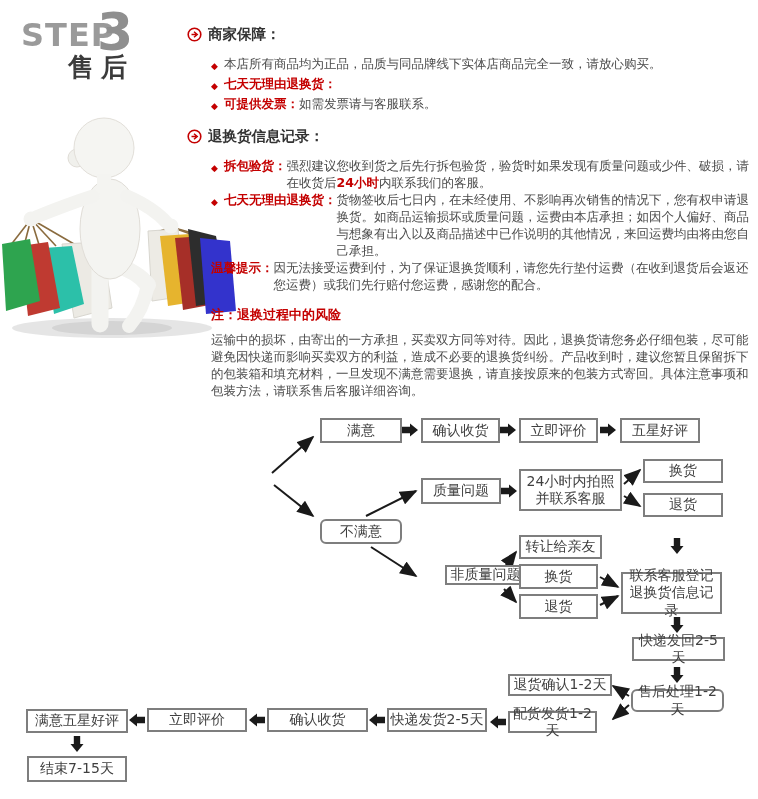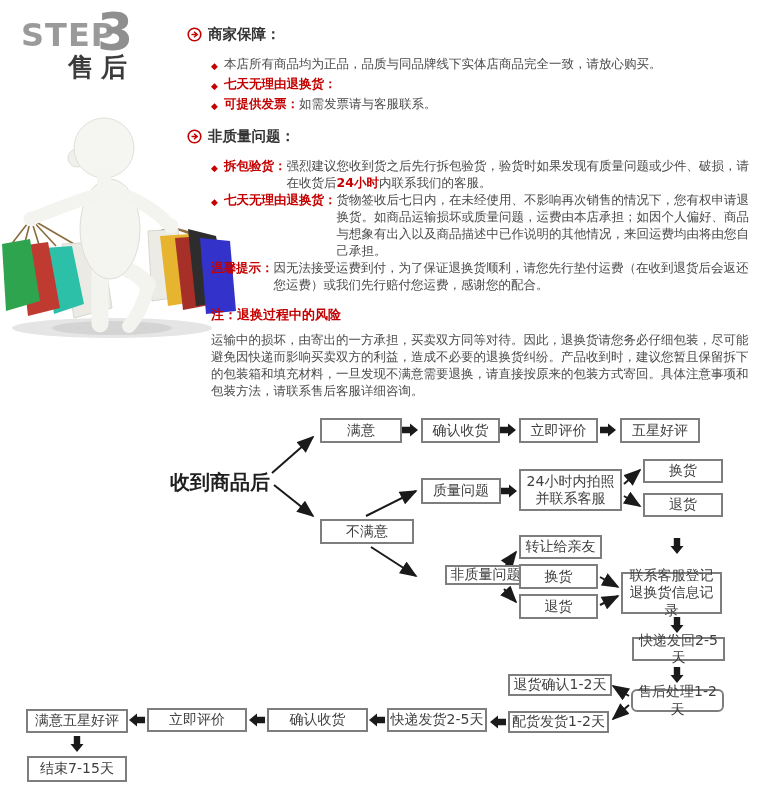--- a/index.html
+++ b/index.html
@@ -118,21 +118,21 @@
       <span class="diam">◆</span>
       <span class="lead">可提供发票：</span>
       <span class="itext">如需发票请与客服联系。</span>
     </div>
 
     <div class="sec-h second">
       <svg width="15" height="15" viewBox="0 0 15 15">
         <circle cx="7.5" cy="7.5" r="6.3" fill="none" stroke="#c40000" stroke-width="1.6"></circle>
         <path d="M4.5,7.5 H9 M7,4.8 L10.2,7.5 L7,10.2" fill="none" stroke="#c40000" stroke-width="1.5"></path>
       </svg>
-      <span>非质量问题：</span>
+      <span>退换货信息记录：</span>
     </div>
 
     <div class="b-item">
       <span class="diam">◆</span>
       <span class="lead">拆包验货：</span>
       <span class="itext"><span>强烈建议您收到货之后先行拆包验货，验货时如果发现有质量问题或少件、破损，请在收货后</span><span class="hl">24小时</span><span>内联系我们的客服。</span></span>
     </div>
     <div class="b-item">
       <span class="diam">◆</span>
       <span class="lead">七天无理由退换货：</span>
@@ -177,42 +177,41 @@
       <use href="#barrow" transform="translate(677,133) rotate(90)"></use>
       <use href="#barrow" transform="translate(677,212) rotate(90)"></use>
       <use href="#barrow" transform="translate(677,262) rotate(90)"></use>
       <use href="#barrow" transform="translate(77,331) rotate(90)"></use>
       <use href="#barrow" transform="translate(506,317) rotate(180)"></use>
       <use href="#barrow" transform="translate(385,315) rotate(180)"></use>
       <use href="#barrow" transform="translate(265,315) rotate(180)"></use>
       <use href="#barrow" transform="translate(145,315) rotate(180)"></use>
     </svg>
 
-    <div class="fstart">收到商品后</div>
 
     <div class="fbox" style="left:320px;top:13px;width:82px;height:25px;text-align:right;">满意</div>
     <div class="fbox" style="left:421px;top:13px;width:79px;height:25px;">确认收货</div>
     <div class="fbox" style="left:519px;top:13px;width:79px;height:25px;">立即评价</div>
     <div class="fbox" style="left:620px;top:13px;width:80px;height:25px;">五星好评</div>
     <div class="fbox" style="left:421px;top:73px;width:80px;height:26px;">质量问题</div>
     <div class="fbox" style="left:519px;top:64px;width:103px;height:42px;">24小时内拍照
 并联系客服</div>
     <div class="fbox" style="left:643px;top:54px;width:80px;height:24px;">换货</div>
     <div class="fbox" style="left:643px;top:88px;width:80px;height:24px;">退货</div>
-    <div class="fbox" style="left:320px;top:114px;width:94px;height:25px;">不满意</div>
+    <div class="fbox" style="left:320px;top:114px;width:82px;height:25px;border-radius:6px;">不满意</div>
     <div class="fbox" style="left:519px;top:130px;width:83px;height:24px;">转让给亲友</div>
     <div class="fbox" style="left:445px;top:160px;width:81px;height:20px;">非质量问题</div>
     <div class="fbox" style="left:519px;top:159px;width:79px;height:25px;">换货</div>
     <div class="fbox" style="left:519px;top:189px;width:79px;height:25px;">退货</div>
     <div class="fbox" style="left:621px;top:167px;width:101px;height:42px;">联系客服登记
 退换货信息记录</div>
     <div class="fbox" style="left:632px;top:232px;width:93px;height:24px;">快递发回2-5天</div>
     <div class="fbox" style="left:631px;top:284px;width:93px;height:23px;border-radius:6px;">售后处理1-2天</div>
     <div class="fbox" style="left:508px;top:269px;width:104px;height:22px;">退货确认1-2天</div>
-    <div class="fbox" style="left:508px;top:306px;width:101px;height:22px;">配货发货1-2天</div>
+    <div class="fbox" style="left:508px;top:306px;width:89px;height:22px;">配货发货1-2天</div>
     <div class="fbox" style="left:387px;top:303px;width:100px;height:24px;">快递发货2-5天</div>
     <div class="fbox" style="left:267px;top:303px;width:101px;height:24px;">确认收货</div>
     <div class="fbox" style="left:147px;top:303px;width:100px;height:24px;">立即评价</div>
     <div class="fbox" style="left:26px;top:304px;width:102px;height:24px;">满意五星好评</div>
     <div class="fbox" style="left:27px;top:351px;width:100px;height:26px;">结束7-15天</div>
   </div>
 
 </div>
 
 </body></html>

